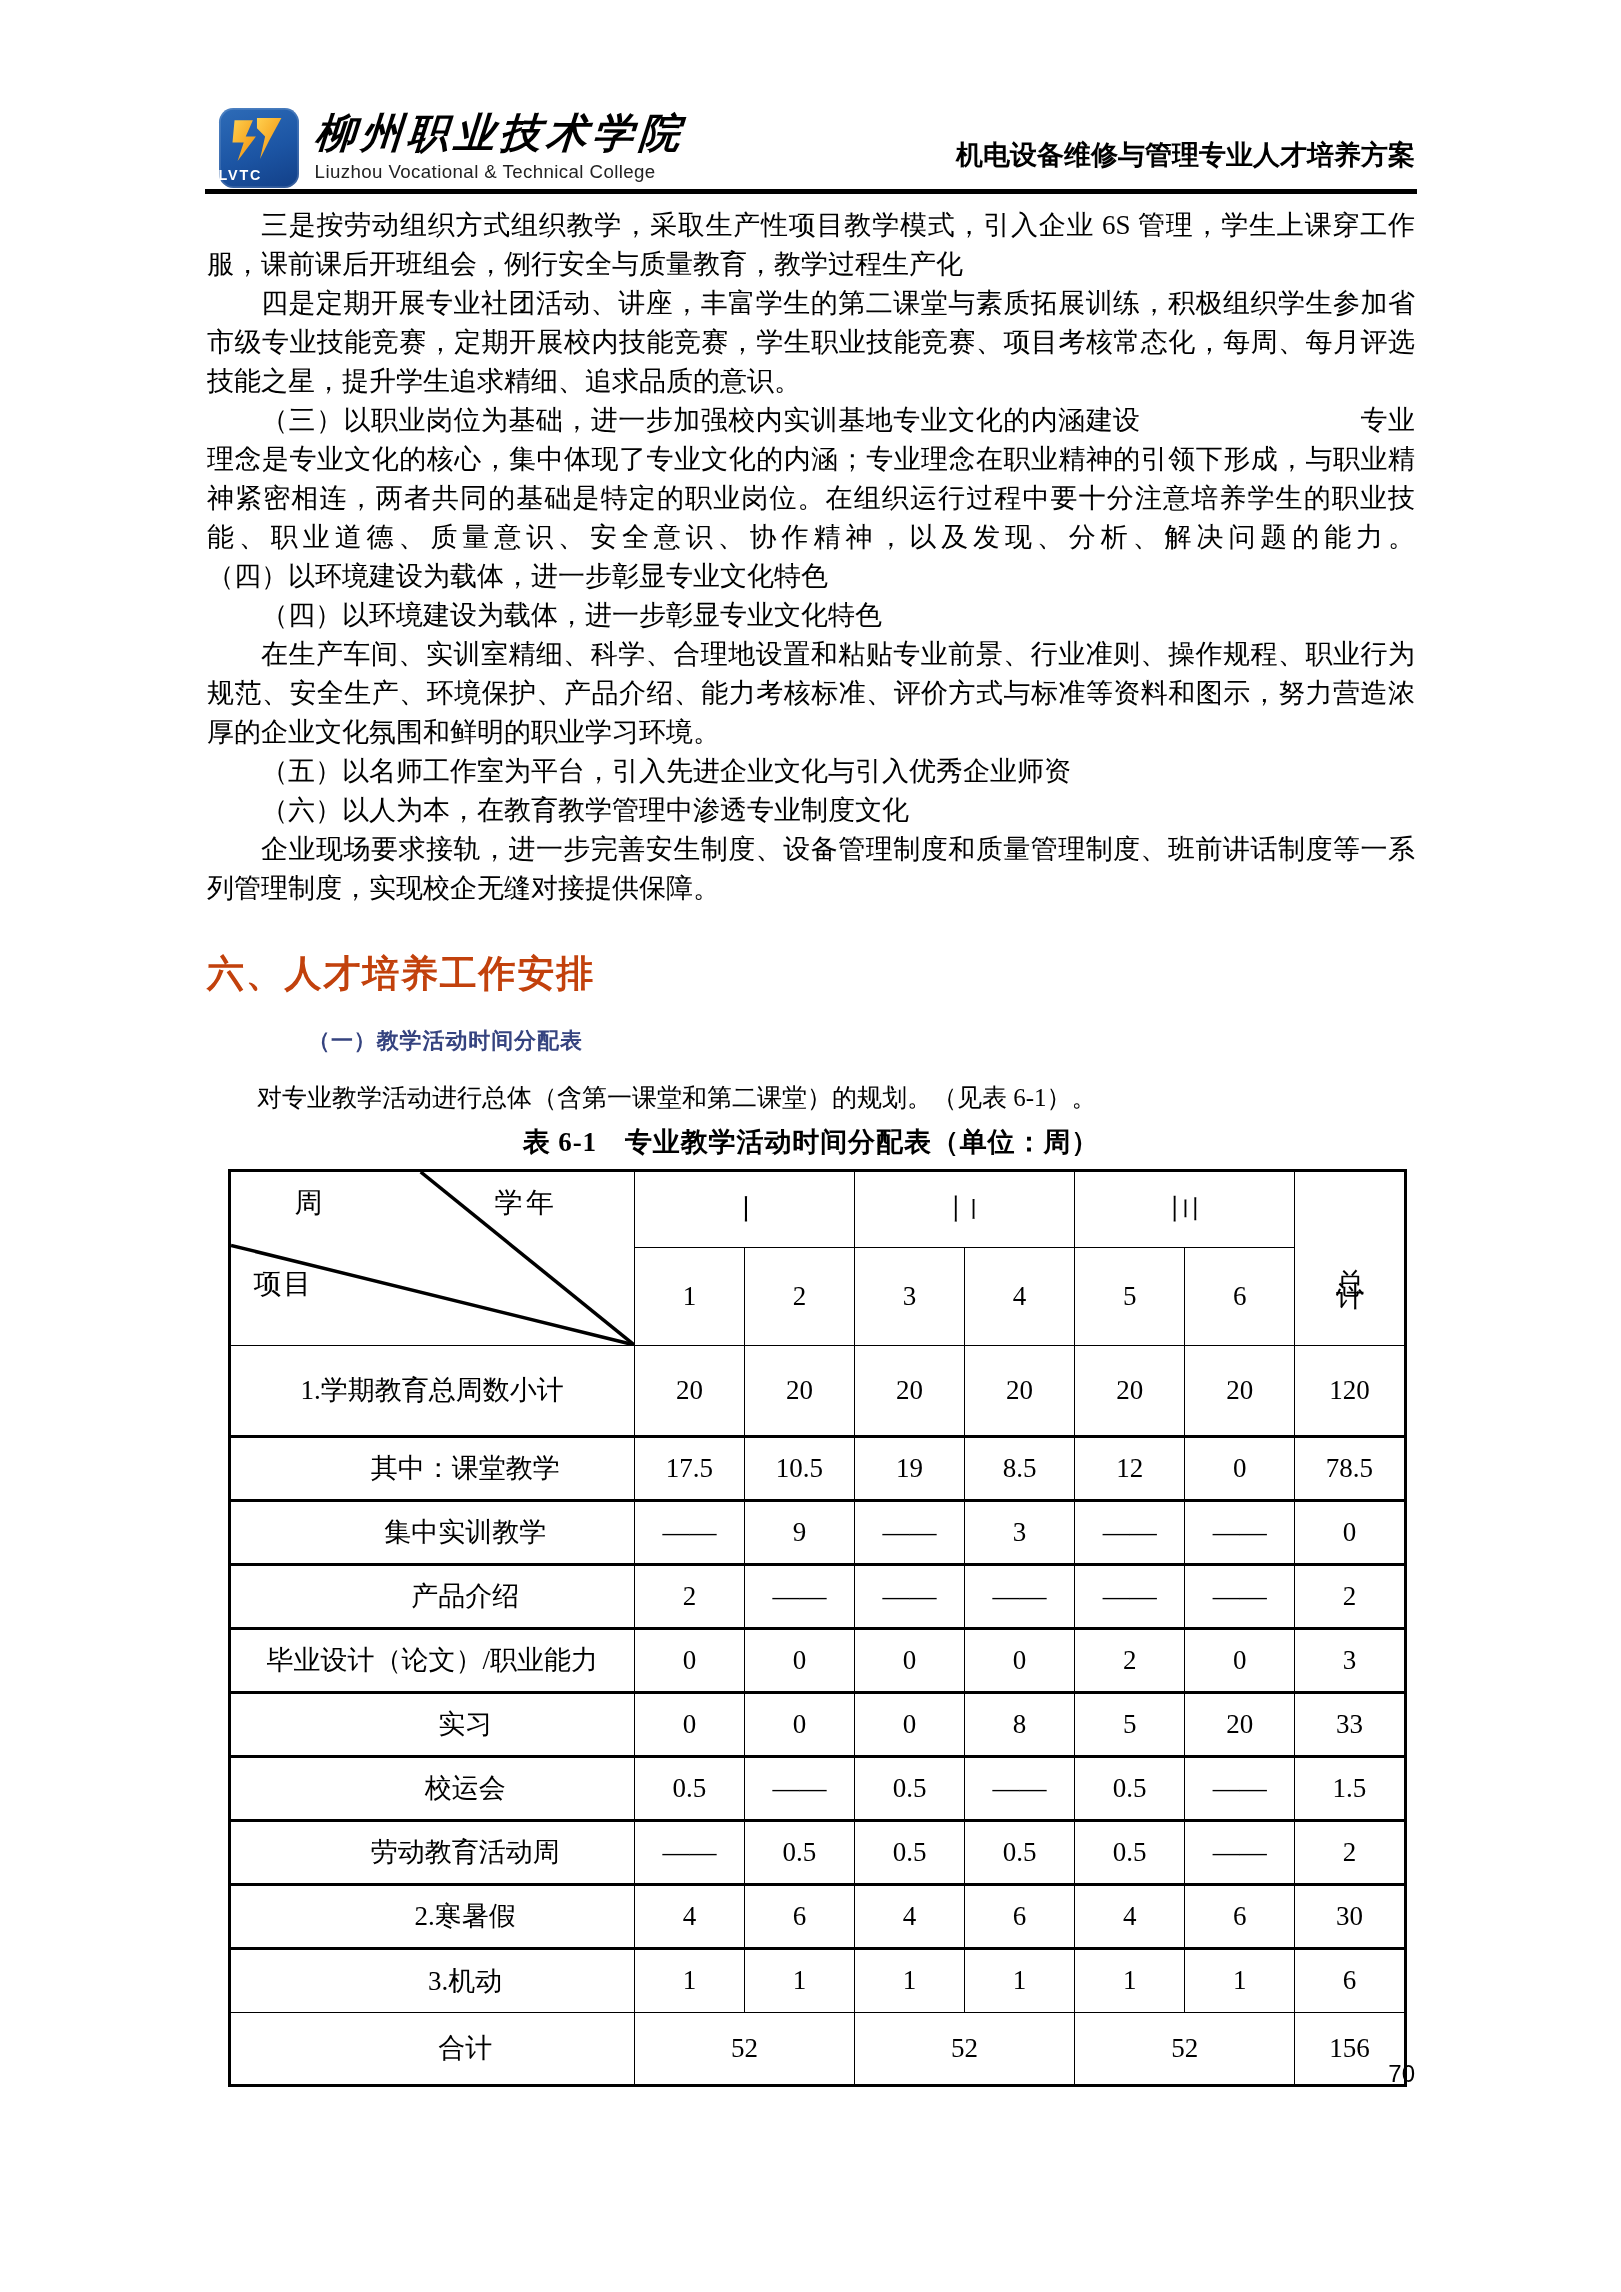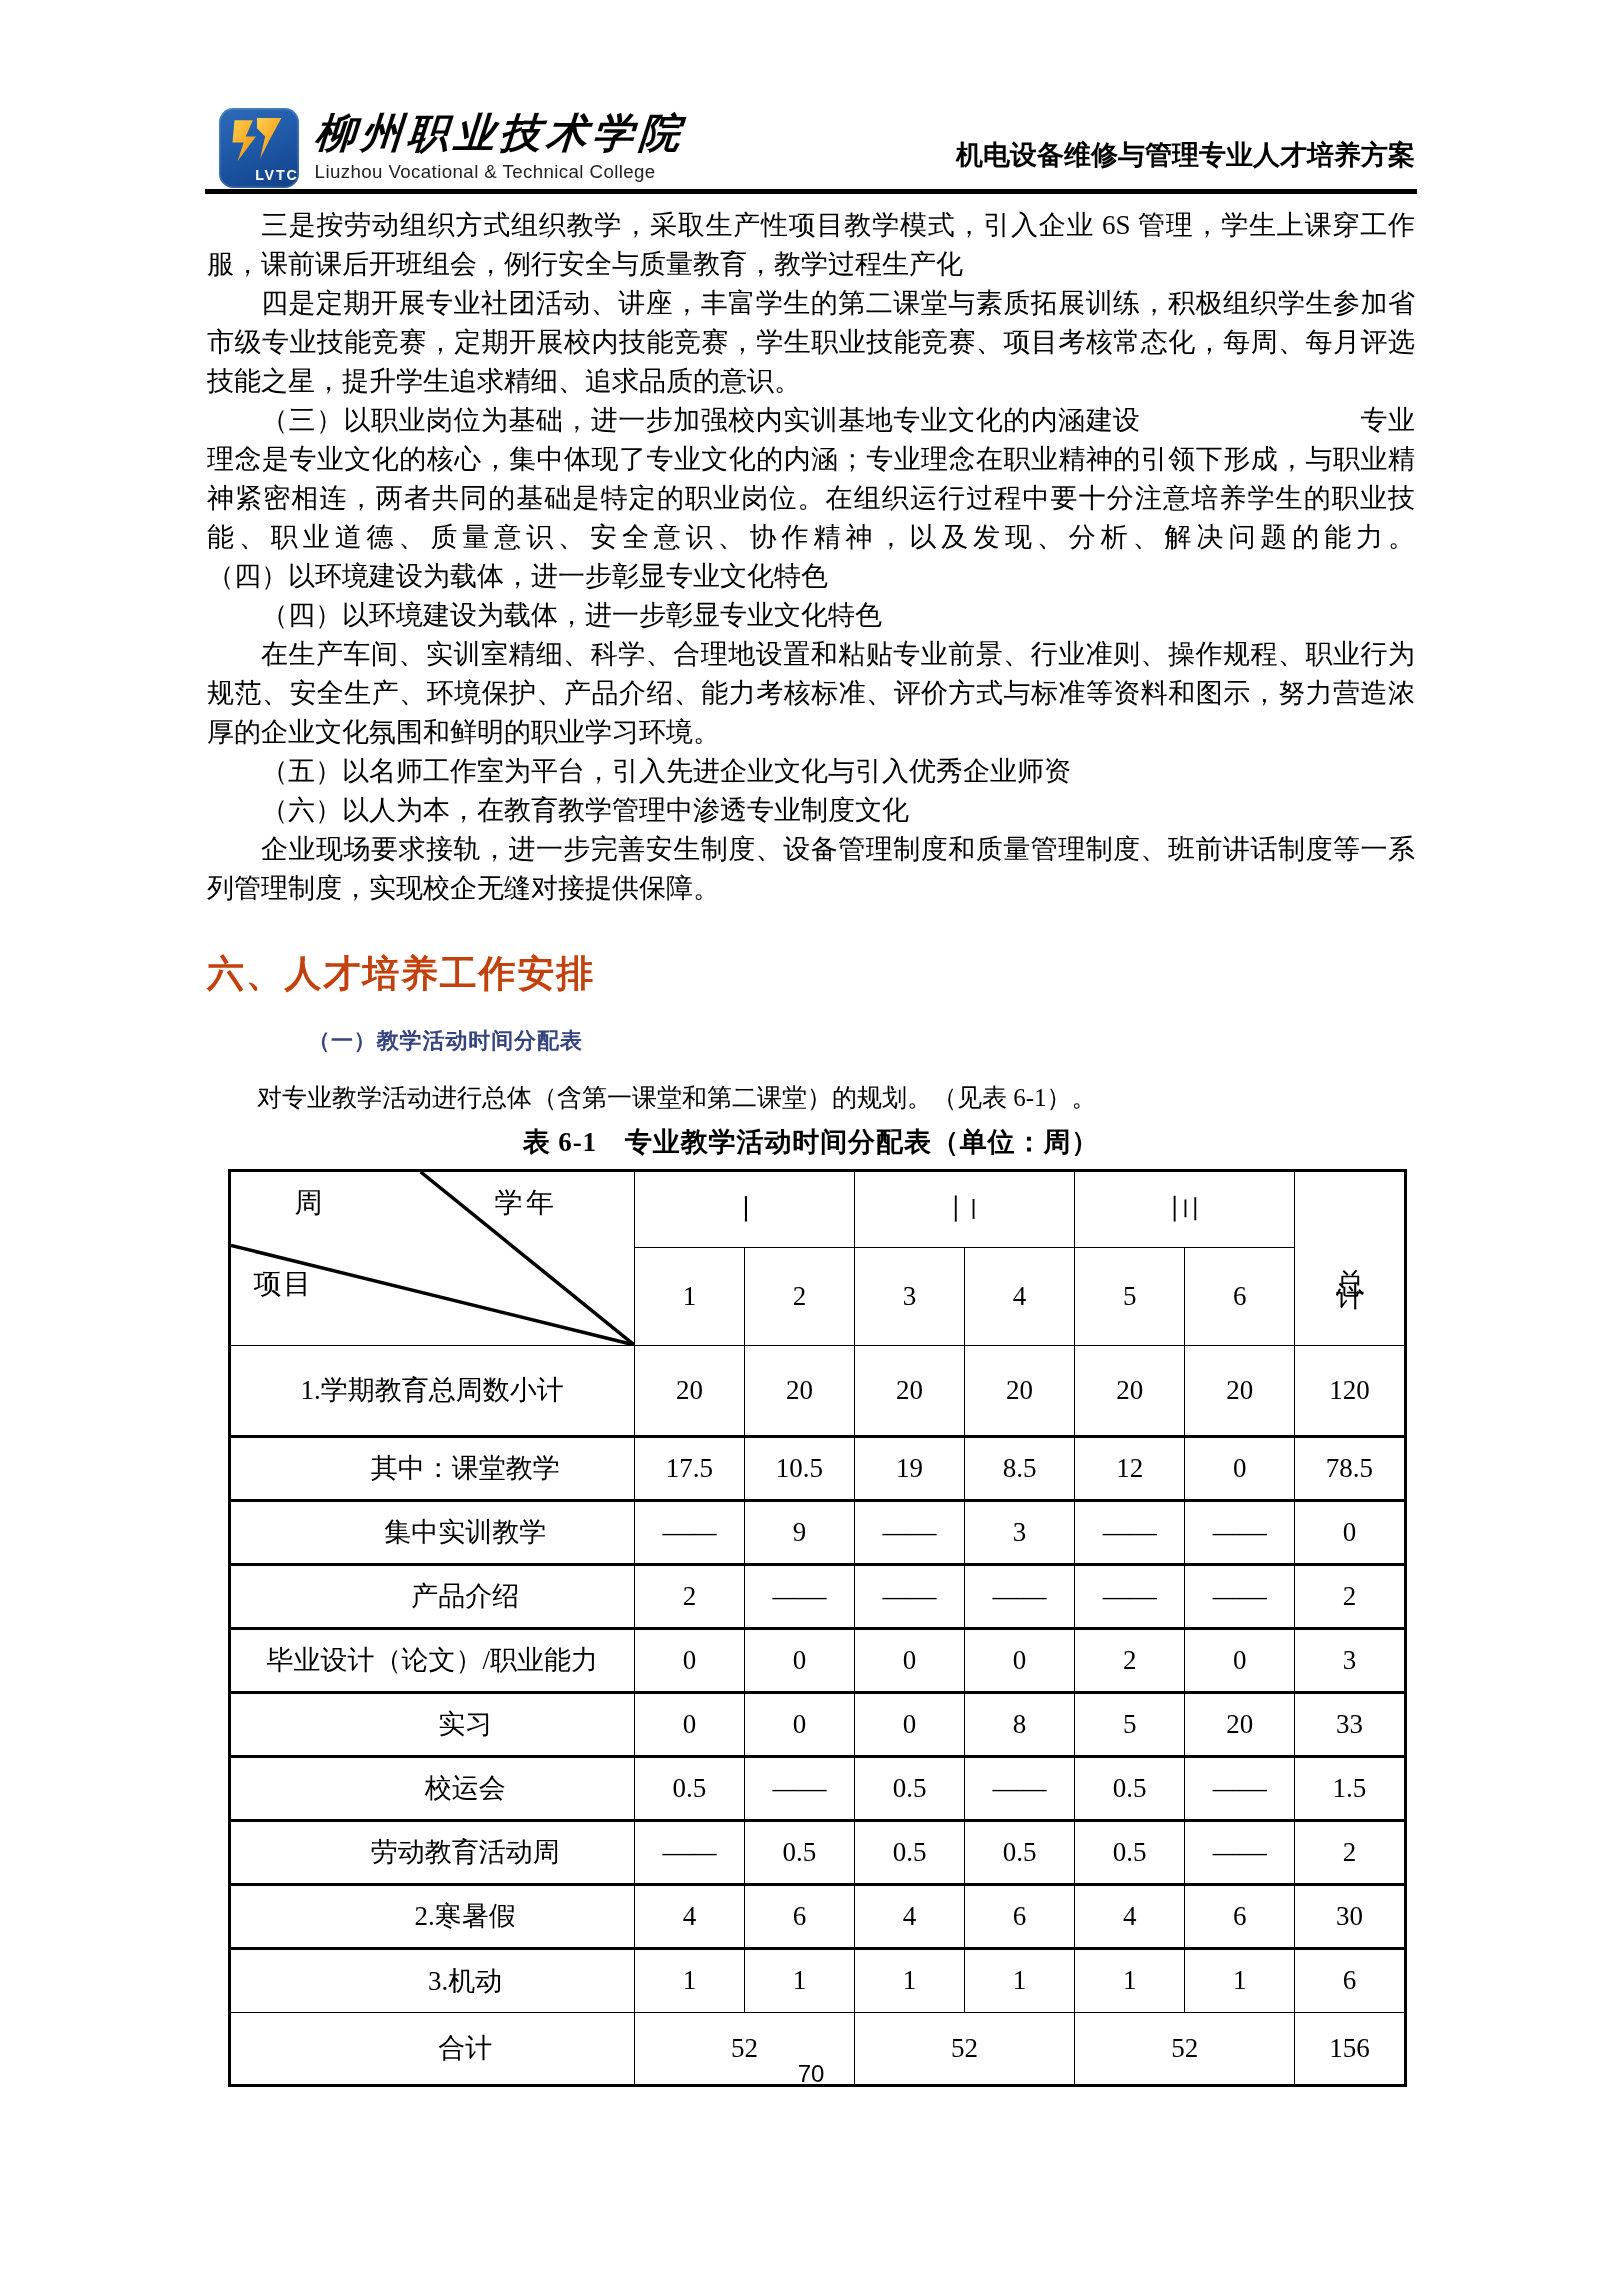--- a/index.html
+++ b/index.html
@@ -18,21 +18,21 @@
   .pg-header{position:relative;height:194px;}
   .logo-row{position:absolute;left:11.6px;top:108px;display:flex;align-items:flex-start;}
   .logo-badge{
     width:80px;height:80px;border-radius:14.3px;
     background:linear-gradient(160deg,#2e6cb8 0%,#1c55a4 55%,#123f87 100%);
     position:relative;flex:0 0 auto;
     box-shadow:inset 0 0 0 1.8px rgba(255,255,255,.15);
   }
   .logo-badge svg{position:absolute;left:7.1px;top:3.6px;width:66px;height:53px;}
   .logo-abbr{
-    position:absolute;left:0;right:0;bottom:5.3px;text-align:right;
+    position:absolute;left:0;right:0;bottom:5.3px;text-align:left;
     color:#fff;font-family:"Liberation Sans",sans-serif;
     font-size:14.3px;font-weight:bold;letter-spacing:1.8px;
   }
   .college-names{margin-left:16px;padding-top:1.8px;}
   .college-cn{
     font-size:41px;font-weight:bold;font-style:italic;
     letter-spacing:5.3px;line-height:46px;transform:skewX(-4deg);
   }
   .college-en{
     font-family:"Liberation Sans",sans-serif;
@@ -82,21 +82,21 @@
   td.corner{position:relative;padding:0;}
   .corner-box{position:absolute;inset:0;}
   .corner-box svg{position:absolute;inset:0;width:100%;height:100%;}
   .corner-lbl{position:absolute;font-size:28px;}
   .lbl-week{left:64px;top:12.5px;}
   .lbl-year{left:264px;top:12.5px;letter-spacing:3.6px;}
   .lbl-item{left:23px;top:93px;letter-spacing:1.8px;}
 
   .page-num{
     position:absolute;left:207px;width:1208px;top:2060px;
-    text-align:center;font-family:"Liberation Sans",sans-serif;font-size:24px;
+    text-align:right;font-family:"Liberation Sans",sans-serif;font-size:24px;
   }
 </style>
 </head>
 <body>
 
 <div class="page">
   <div class="content">
 
     <div class="pg-header">
       <div class="logo-row">

